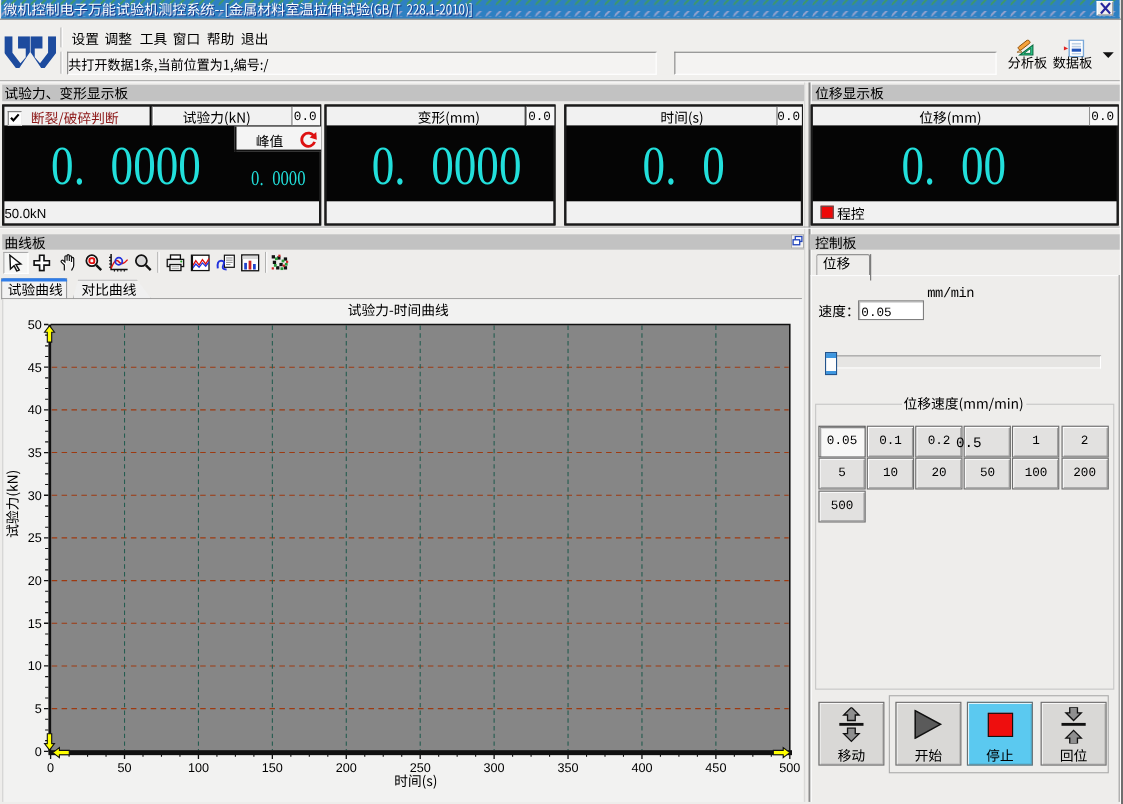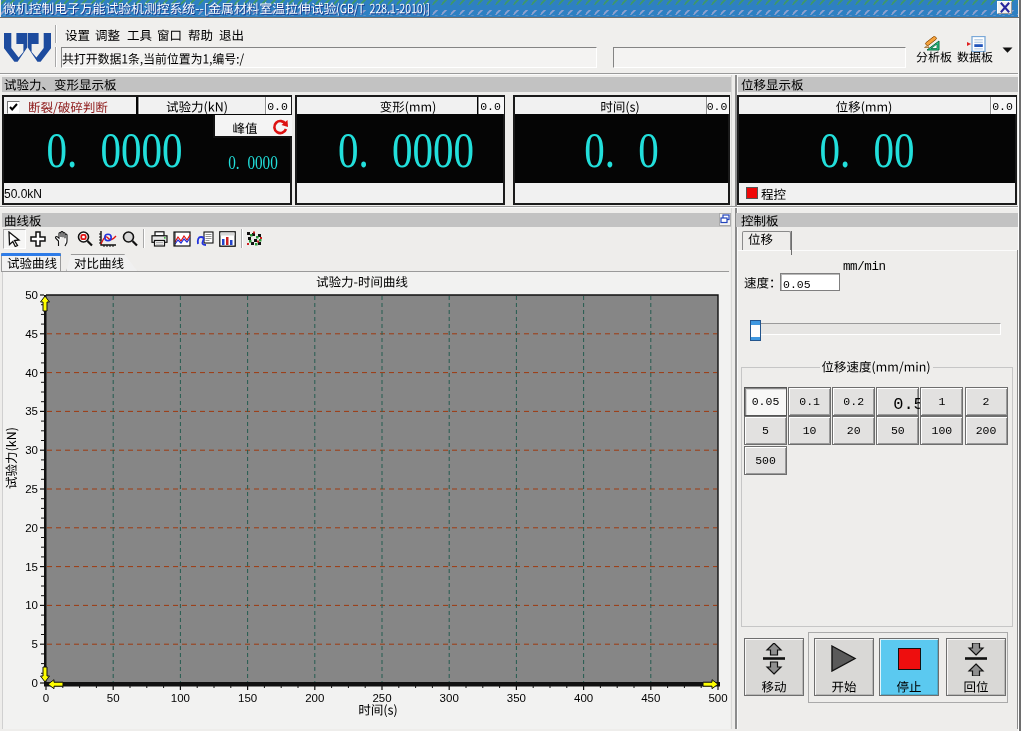--- a/index.html
+++ b/index.html
@@ -368,21 +368,21 @@
 
 <div class="abs" style="left:741px;top:367px;width:272px;height:260px;border:1px solid #C6C6C6;box-sizing:border-box"></div>
 <div class="abs" style="left:820px;top:360px;width:113px;height:14px;background:#EEEDEB"></div>
 <div class="abs" style="left:744.0px;top:386.5px;width:43px;height:29px;background:#F8F8F7;border:1px solid #555;box-shadow:inset 1px 1px 0 #888,inset 2px 2px 0 #D8D8D8;box-sizing:border-box"></div>
     <div class="abs mono" style="left:744.0px;top:394.5px;width:43px;text-align:center;font-size:11.5px">0.05</div>
     <div class="abs" style="left:788.1px;top:386.5px;width:43px;height:29px;background:#E2E1E0;border:1px solid #6E6E6E;box-shadow:inset 1px 1px 0 #FFF,inset -1px -1px 0 #9A9A9A;box-sizing:border-box"></div>
     <div class="abs mono" style="left:788.1px;top:394.5px;width:43px;text-align:center;font-size:11.5px">0.1</div>
     <div class="abs" style="left:832.2px;top:386.5px;width:43px;height:29px;background:#E2E1E0;border:1px solid #6E6E6E;box-shadow:inset 1px 1px 0 #FFF,inset -1px -1px 0 #9A9A9A;box-sizing:border-box"></div>
     <div class="abs mono" style="left:832.2px;top:394.5px;width:43px;text-align:center;font-size:11.5px">0.2</div>
     <div class="abs" style="left:876.3px;top:386.5px;width:43px;height:29px;background:#E2E1E0;border:1px solid #6E6E6E;box-shadow:inset 1px 1px 0 #FFF,inset -1px -1px 0 #9A9A9A;box-sizing:border-box"></div>
-    <div class="abs mono" style="left:887px;top:394.5px;width:43px;text-align:center;font-size:17px">0.5</div>
+    <div class="abs mono" style="left:869px;top:394.5px;width:43px;text-align:left;font-size:13px">0.5</div>
     <div class="abs" style="left:920.4px;top:386.5px;width:43px;height:29px;background:#E2E1E0;border:1px solid #6E6E6E;box-shadow:inset 1px 1px 0 #FFF,inset -1px -1px 0 #9A9A9A;box-sizing:border-box"></div>
     <div class="abs mono" style="left:920.4px;top:394.5px;width:43px;text-align:center;font-size:11.5px">1</div>
     <div class="abs" style="left:964.5px;top:386.5px;width:43px;height:29px;background:#E2E1E0;border:1px solid #6E6E6E;box-shadow:inset 1px 1px 0 #FFF,inset -1px -1px 0 #9A9A9A;box-sizing:border-box"></div>
     <div class="abs mono" style="left:964.5px;top:394.5px;width:43px;text-align:center;font-size:11.5px">2</div>
     <div class="abs" style="left:744.0px;top:416.2px;width:43px;height:29px;background:#E2E1E0;border:1px solid #6E6E6E;box-shadow:inset 1px 1px 0 #FFF,inset -1px -1px 0 #9A9A9A;box-sizing:border-box"></div>
     <div class="abs mono" style="left:744.0px;top:424.2px;width:43px;text-align:center;font-size:11.5px">5</div>
     <div class="abs" style="left:788.1px;top:416.2px;width:43px;height:29px;background:#E2E1E0;border:1px solid #6E6E6E;box-shadow:inset 1px 1px 0 #FFF,inset -1px -1px 0 #9A9A9A;box-sizing:border-box"></div>
     <div class="abs mono" style="left:788.1px;top:424.2px;width:43px;text-align:center;font-size:11.5px">10</div>
     <div class="abs" style="left:832.2px;top:416.2px;width:43px;height:29px;background:#E2E1E0;border:1px solid #6E6E6E;box-shadow:inset 1px 1px 0 #FFF,inset -1px -1px 0 #9A9A9A;box-sizing:border-box"></div>
     <div class="abs mono" style="left:832.2px;top:424.2px;width:43px;text-align:center;font-size:11.5px">20</div>

